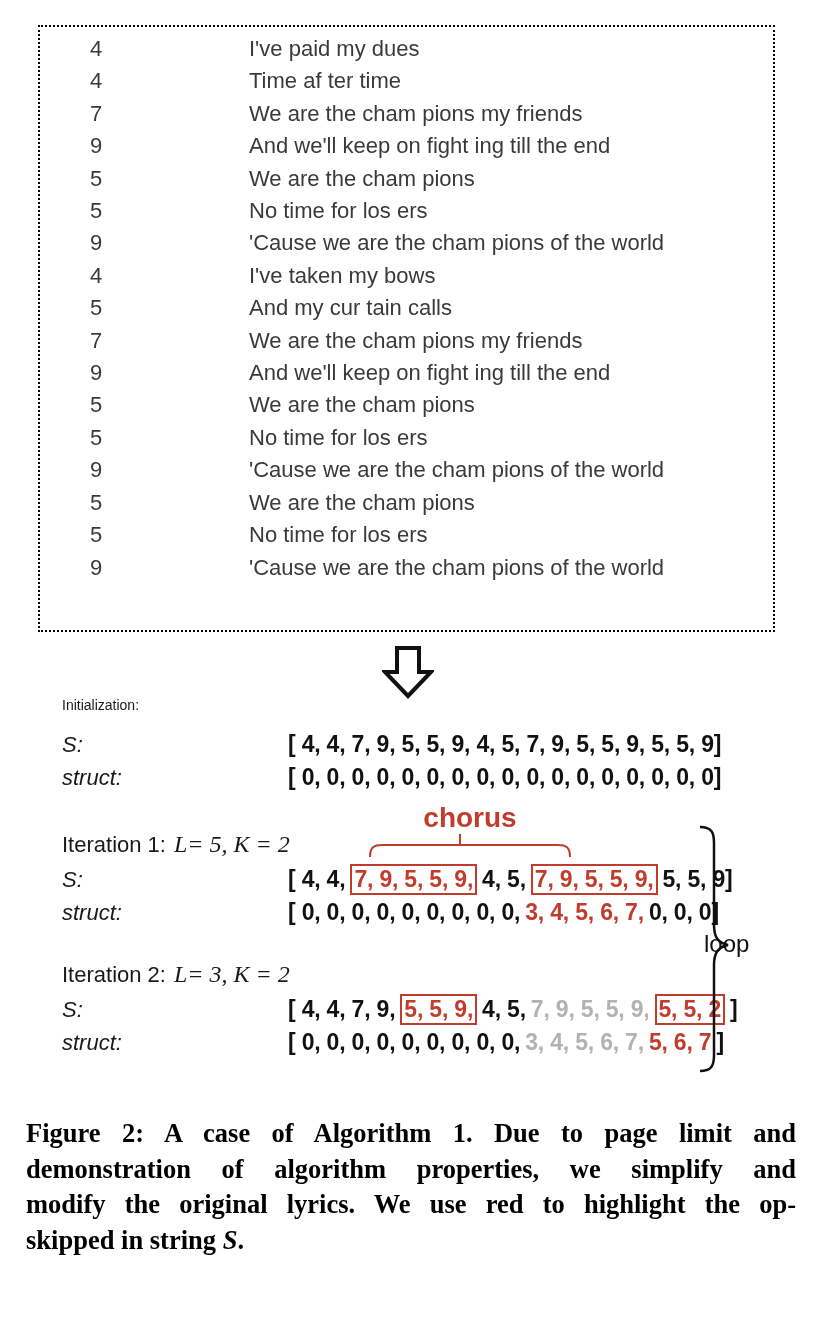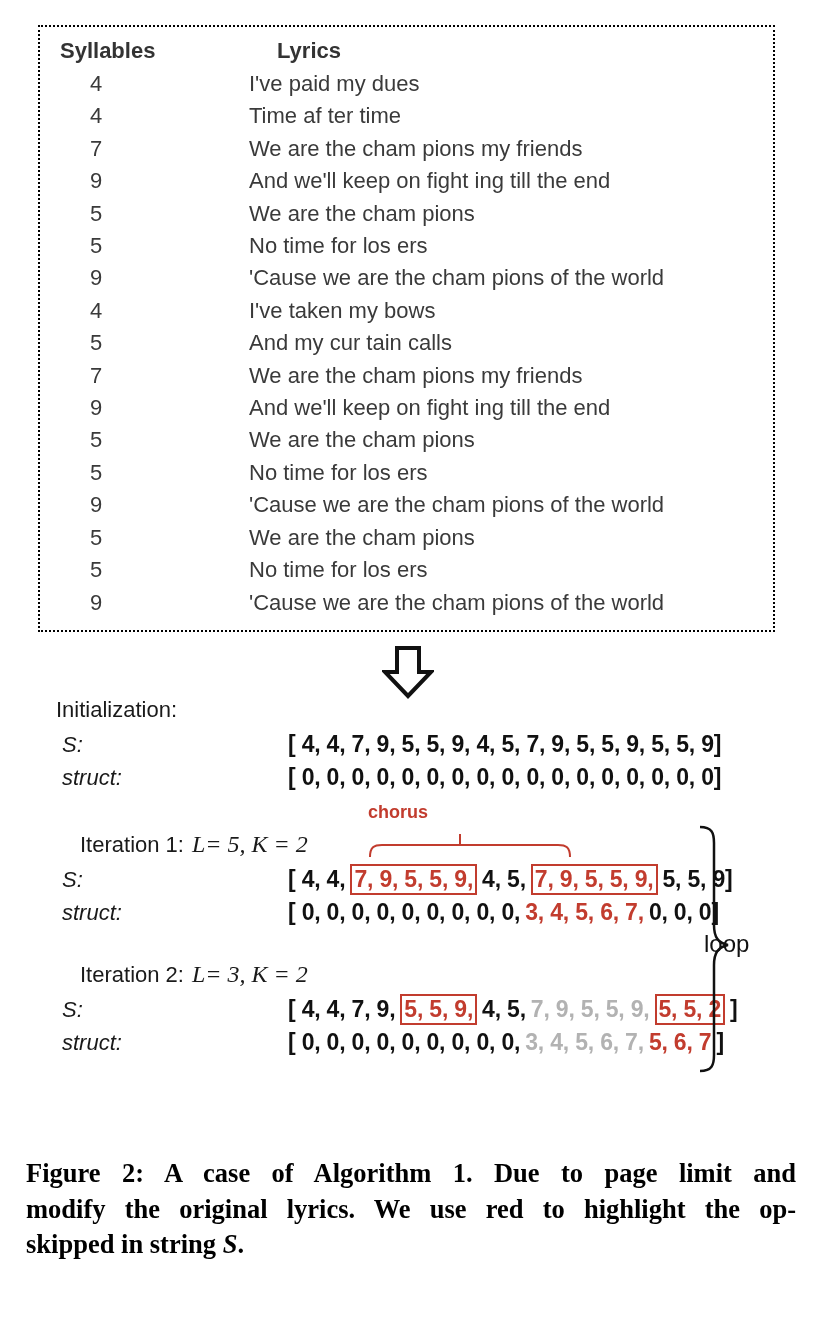--- a/index.html
+++ b/index.html
@@ -12,65 +12,61 @@
   .tbl-header .h1{width:217px}
   .lyrics-rows{}
   .lyrics-row{display:flex;line-height:32.4px;font-size:22px}
   .lyrics-row .syll{width:72px;text-align:center}
   .lyrics-row .lyr{margin-left:117px;white-space:nowrap}
 
   
   .arrow-svg{position:absolute;left:382px;top:645px}
 
   
-  .init-label{position:absolute;left:56px;top:697px;font-size:22px;color:#1a1a1a}
+  .init-label{position:absolute;left:62px;top:697px;font-size:14px;color:#1a1a1a}
   .vrow{position:absolute;left:62px;display:flex;align-items:baseline;white-space:nowrap}
   .vlabel{width:226px;font-style:italic;font-size:22px;color:#1a1a1a;flex:none}
   .vvalue{font-weight:bold;font-size:23px;letter-spacing:-0.2px;color:#111;white-space:nowrap}
   .row-init-s{top:731px}
   .row-init-struct{top:764px}
   .row-it1-s{top:864px}
   .row-it1-struct{top:899px}
   .row-it2-s{top:994px}
   .row-it2-struct{top:1029px}
 
-  .iter-title{position:absolute;left:80px;font-size:22px;color:#1a1a1a;white-space:nowrap}
+  .iter-title{position:absolute;left:62px;font-size:22px;color:#1a1a1a;white-space:nowrap}
   .iter1-title{top:831px}
   .iter2-title{top:961px}
   .math{font-family:"Liberation Serif",serif;font-style:italic;font-size:24px;margin-left:8px}
 
   
   .seg{margin-right:5px}
   .seg:last-child{margin-right:13px}
   .seg.red{color:var(--red)}
   .seg.grey{color:var(--grey)}
   .seg.redbox{color:var(--red);border:2px solid var(--red);padding:0 2px;display:inline-block;line-height:27px}
 
   
-  .chorus-label{position:absolute;left:368px;top:802px;width:204px;text-align:left;color:var(--red);font-weight:bold;font-size:18px}
+  .chorus-label{position:absolute;left:368px;top:802px;width:204px;text-align:center;color:var(--red);font-weight:bold;font-size:28px}
   .chorus-brace{position:absolute;left:368px;top:831px;color:var(--red)}
   .loop-brace{position:absolute;left:694px;top:824px;color:#111}
   .loop-label{position:absolute;left:704px;top:930px;font-size:24px;color:#111}
 
   
-  .caption{position:absolute;left:26px;top:1156px;width:770px;font-family:"Liberation Serif",serif;font-weight:bold;font-size:26.5px;line-height:35.5px;color:#000}
+  .caption{position:absolute;left:26px;top:1116px;width:770px;font-family:"Liberation Serif",serif;font-weight:bold;font-size:26.5px;line-height:35.5px;color:#000}
   .cap-line{text-align:justify;text-align-last:justify}
   .cap-line:last-child{text-align-last:left}
   .cap-line .it{font-style:italic}
 </style>
 </head>
 <body>
 
 <div class="page">
 
   <div class="lyrics-box">
-    <div class="tbl-header">
-      <span class="h1">Syllables</span>
-      <span class="h2">Lyrics</span>
-    </div>
     <div class="lyrics-rows">
         <div class="lyrics-row">
           <span class="syll">4</span>
           <span class="lyr">I've paid my dues</span>
         </div>
         <div class="lyrics-row">
           <span class="syll">4</span>
           <span class="lyr">Time af ter time</span>
         </div>
         <div class="lyrics-row">
@@ -179,17 +175,18 @@
     <span class="vvalue"><span class="seg plain">[ 0, 0, 0, 0, 0, 0, 0, 0, 0,</span><span class="seg grey">3, 4, 5, 6, 7,</span><span class="seg red">5, 6, 7</span><span class="seg plain">]</span></span>
   </div>
 
   <svg class="loop-brace" width="46" height="250" viewBox="0 0 46 250">
     <path d="M 6 3 C 18 3 20 9 20 19 L 20 101 C 20 113 24 119 34 121 C 24 123 20 129 20 141 L 20 231 C 20 241 18 247 6 247" fill="none" stroke="currentColor" stroke-width="2.5"></path>
   </svg>
   <div class="loop-label">loop</div>
 
   <div class="caption">
       <div class="cap-line"><span>Figure 2: A case of Algorithm 1. Due to page limit and</span></div>
+      <div class="cap-line"><span>demonstration of algorithm properties, we simplify and</span></div>
       <div class="cap-line"><span>modify the original lyrics. We use red to highlight the op-</span></div>
       <div class="cap-line"><span>skipped in string </span><span class="it">S</span><span>.</span></div>
     </div>
 
 </div>
 
 </body></html>

